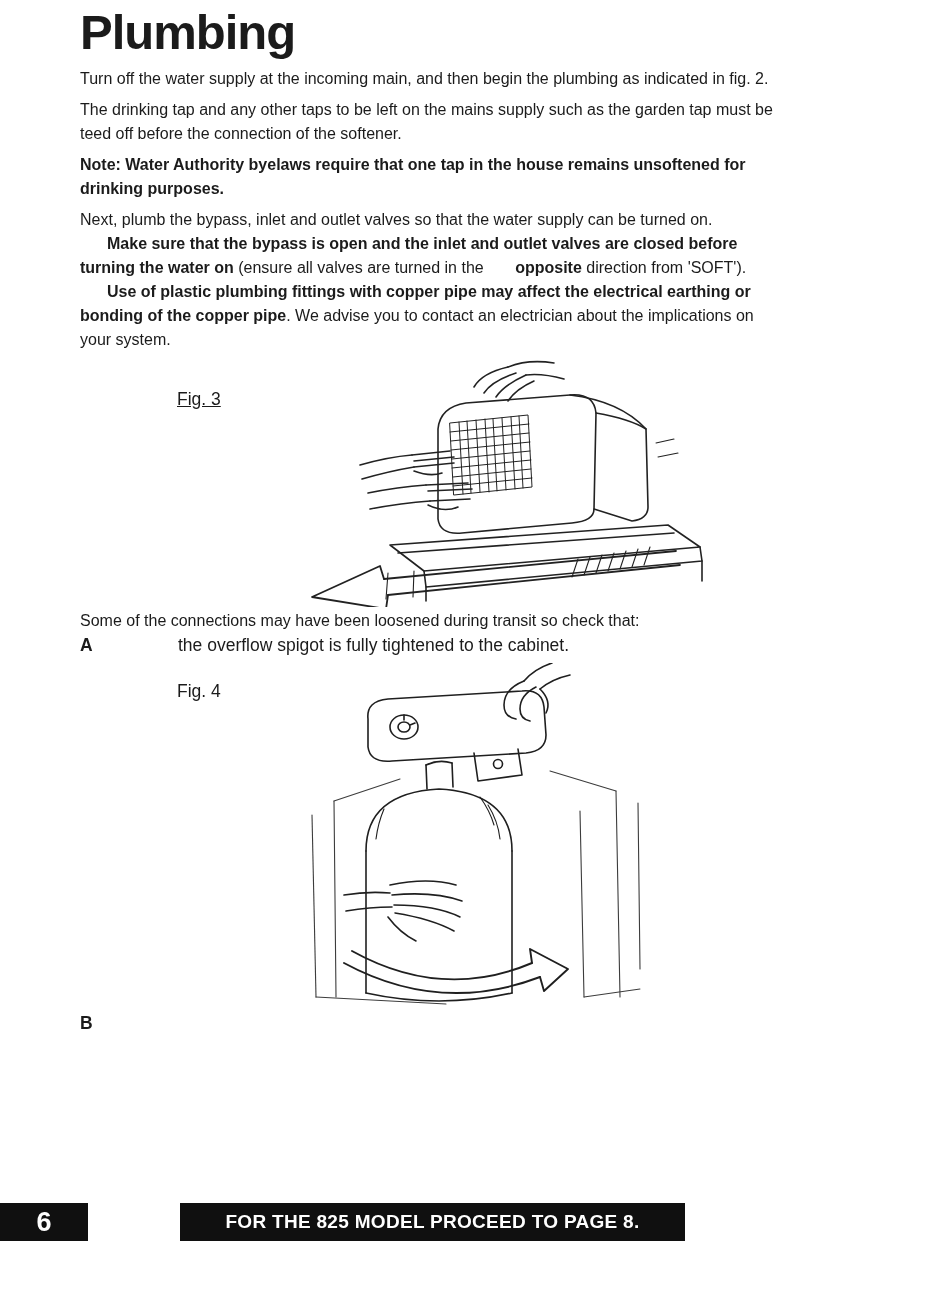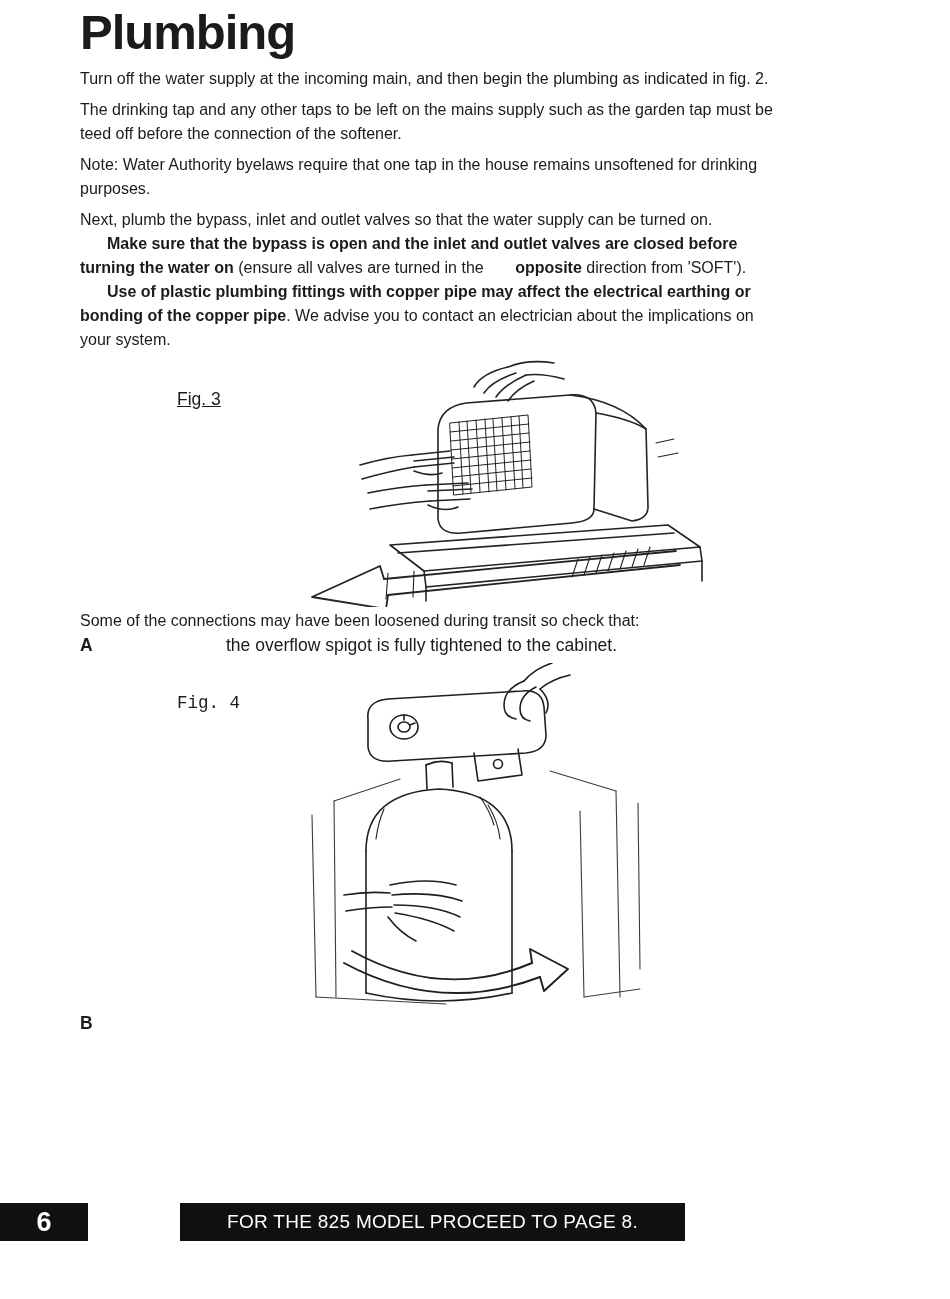--- a/index.html
+++ b/index.html
@@ -19,49 +19,49 @@
     letter-spacing: -1px;
     line-height: 1.02;
     margin-bottom: 9px;
   }
   .para {
     font-size: 16px;
     line-height: 24px;
     margin-bottom: 7px;
     width: 700px;
   }
-  .para.bold { font-weight: 400; }
+  .para.bold { font-weight: 700; }
   .para b { font-weight: 700; margin-left: 27px; }
 
   .figure { position: relative; width: 700px; }
   .figure.fig3 { height: 250px; }
   .figure.fig4 { height: 348px; }
   .fig-label { position: absolute; left: 97px; font-size: 17.5px; }
   .fig3 .fig-label { top: 30px; text-decoration: underline; }
-  .fig4 .fig-label { top: 30px; font-family: Liberation Mono, monospace; }
+  .fig4 .fig-label { top: 18px; }
   .fig3 svg { position: absolute; left: 148px; top: 0; }
   .fig4 svg { position: absolute; left: 170px; top: 0; }
 
   .para.connections { margin-bottom: 0; }
   .check-item { display: flex; font-size: 17.5px; line-height: 24px; width: 700px; }
   .check-item.a { margin-bottom: 6px; }
   .item-letter { font-weight: 700; width: 98px; flex: 0 0 98px; }
-  .item-text { width: 510px; margin-left: 48px; }
+  .item-text { width: 510px; }
 
   .footer { position: absolute; left: 0; top: 1203px; width: 950px; height: 38px; }
   .page-number-box {
     position: absolute; left: 0; top: 0; width: 88px; height: 38px;
     background: #101010; color: #ffffff;
     font-size: 27px; font-weight: 700;
     display: flex; align-items: center; justify-content: center;
   }
   .footer-banner {
     position: absolute; left: 180px; top: 0; width: 505px; height: 38px;
     background: #101010; color: #ffffff;
-    font-size: 19px; font-weight: 400; letter-spacing: 0.3px;
+    font-size: 19px; font-weight: 700; letter-spacing: 0.3px;
     display: flex; align-items: center; justify-content: center;
     white-space: nowrap;
   }
 </style>
 </head>
 <body>
 
 <div class="page">
 
   <h1 class="title">Plumbing</h1>

